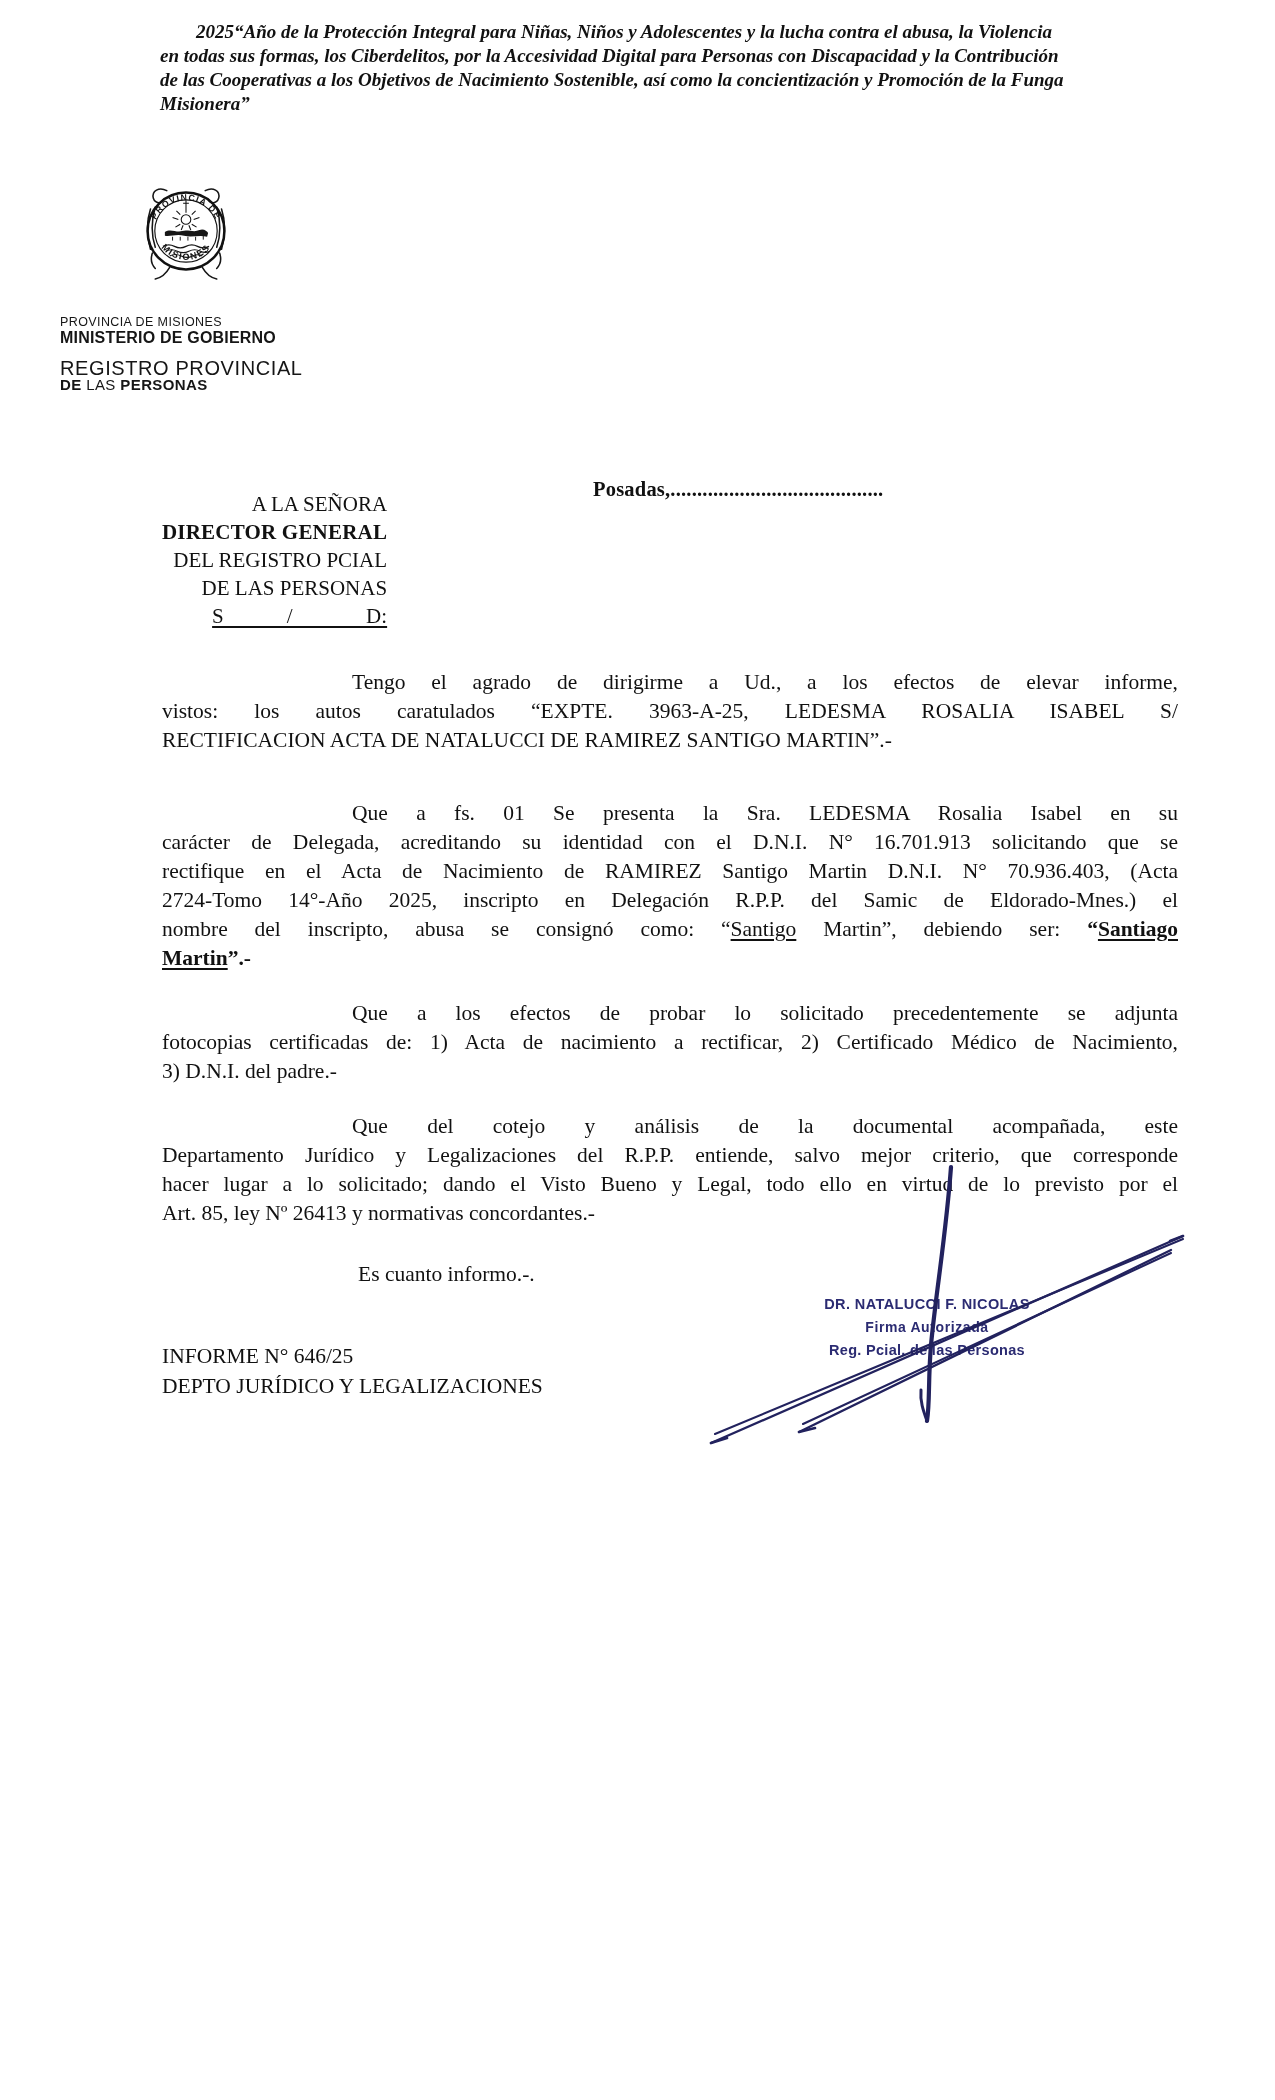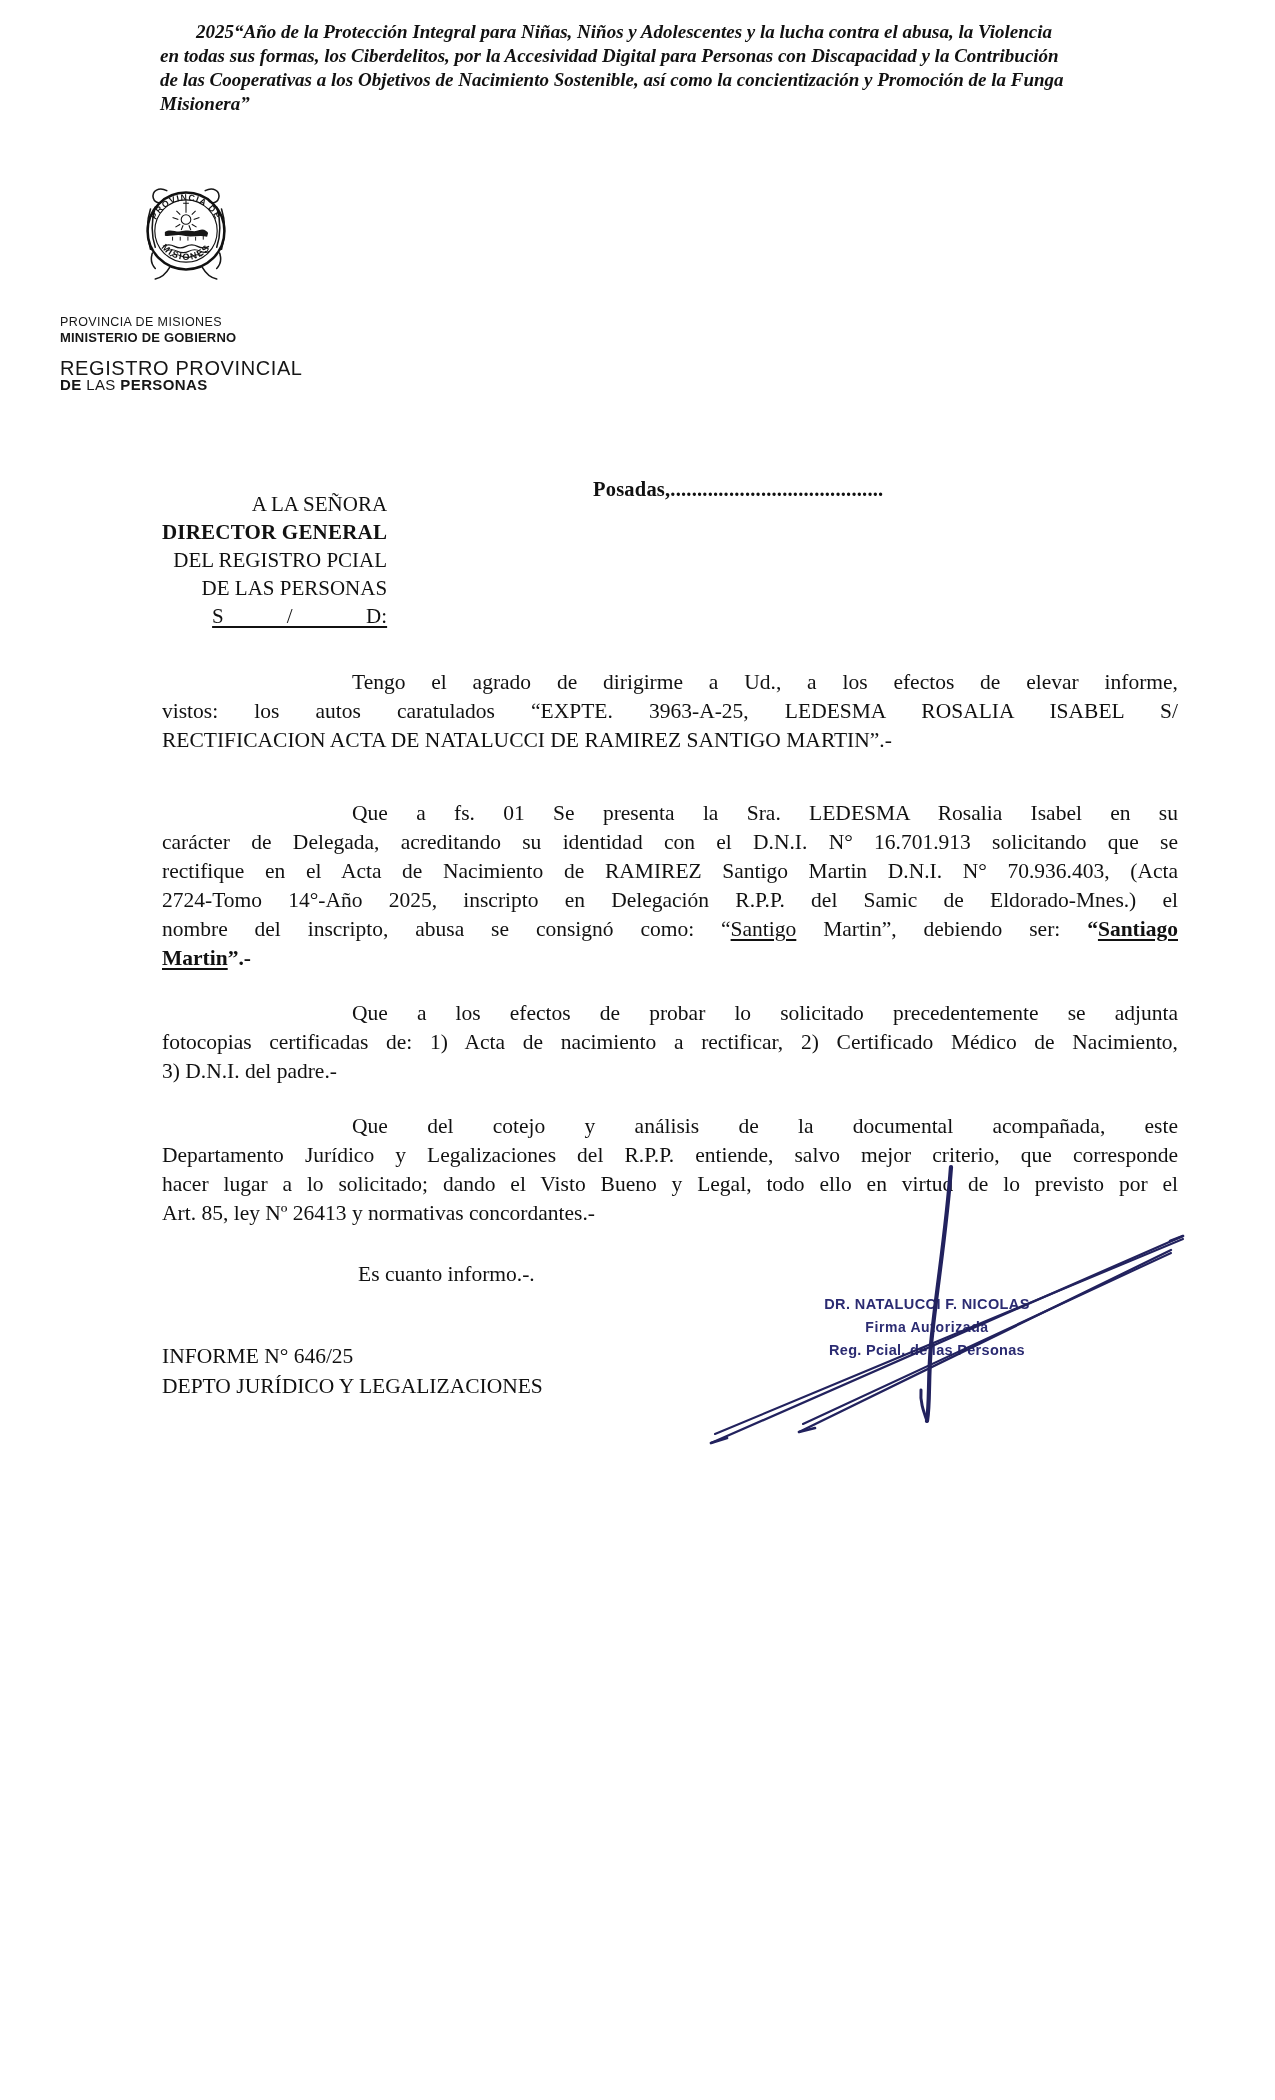--- a/index.html
+++ b/index.html
@@ -8,21 +8,21 @@
   
   #header-note{position:absolute;left:160px;top:20px;font-style:italic;font-weight:bold;
                font-size:19px;line-height:24px;white-space:nowrap;font-weight:600;}
   #header-note .hl{height:24px;}
   #header-note .hl1{padding-left:36px;}
   
   #seal-wrap{position:absolute;left:138px;top:178px;width:96px;height:106px;}
   #org-block{position:absolute;left:60px;top:276px;width:253px;text-align:left;
              font-family:Liberation Sans, sans-serif;color:#161616;margin-top:39px;}
   #org-l1{font-size:12.5px;letter-spacing:.4px;line-height:14px;}
-  #org-l2{font-size:13px;font-weight:bold;letter-spacing:.2px;line-height:17px;}
+  #org-l2{font-size:16px;font-weight:bold;letter-spacing:.2px;line-height:17px;}
   #org-l3{font-size:20px;letter-spacing:.6px;margin-top:14px;line-height:16px;}
   #org-l4{font-size:15px;letter-spacing:.4px;line-height:17px;}
   #org-l4 .b{font-weight:bold;}
   
   #date-line{position:absolute;left:593px;top:478px;font-weight:bold;font-size:20.5px;letter-spacing:.2px;}
   
   #addressee{position:absolute;left:162px;top:490px;font-size:21px;line-height:28px;text-align:right;}
   #addressee .al{height:28px;}
   #addressee .bold{font-weight:bold;letter-spacing:.2px;}
   #salutation{text-decoration:underline;text-underline-offset:3px;}

